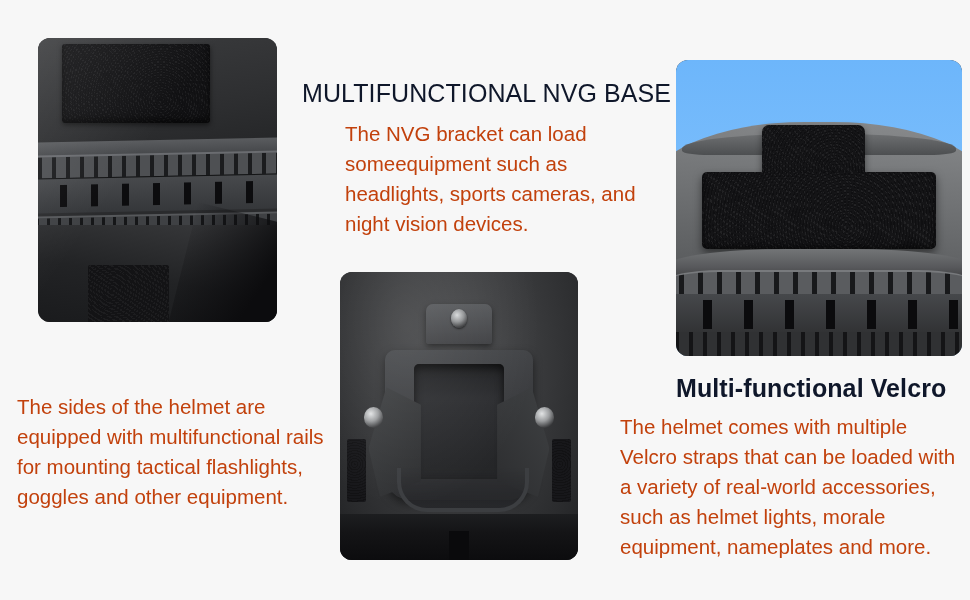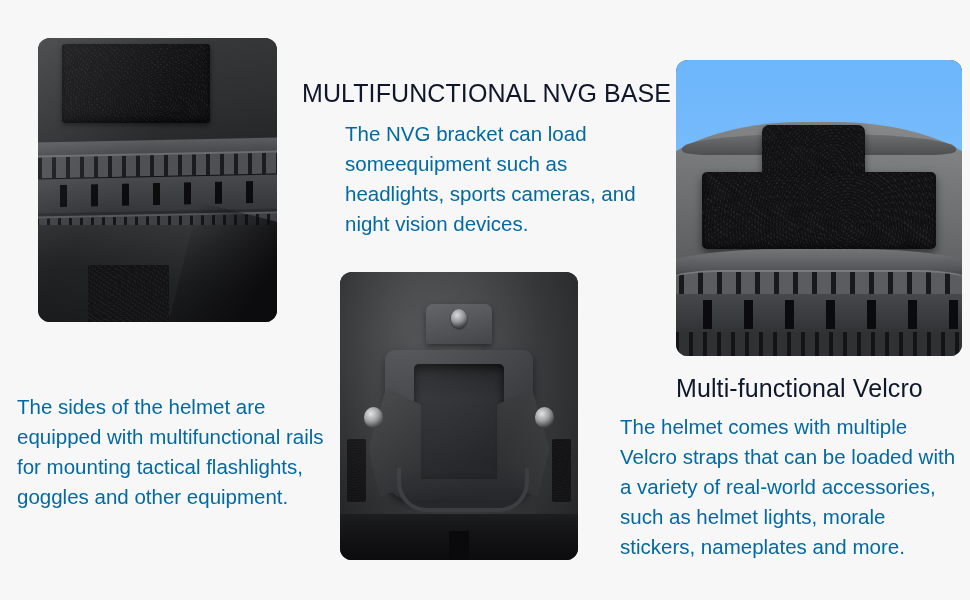--- a/index.html
+++ b/index.html
@@ -258,30 +258,30 @@
     font-size: 25px;
     font-weight: 400;
     letter-spacing: .1px;
     color: #0f172a;
     white-space: nowrap;
   }
   .body {
     position: absolute;
     font-size: 20.5px;
     line-height: 30px;
-    color: #0369a1;
+    color: #c2410c;
   }
 
   #nvg-heading { left: 302px; top: 79px; }
   #nvg-body    { left: 345px; top: 119px; width: 300px; }
 
   #rail-heading { left: 29px; top: 349px; }
   #rail-body    { left: 17px; top: 392px; width: 322px; }
 
-  #velcro-heading { left: 676px; top: 374px; }
+  #velcro-heading { left: 676px; top: 374px; font-weight: bold; }
   #velcro-body    { left: 620px; top: 412px; width: 346px; }
 </style>
 </head>
 <body>
 
 <div class="stage">
 
   <div class="photo" id="panel-rail">
     <div class="layer shellTop"></div>
     <div class="layer velcroTop"></div>
@@ -323,15 +323,15 @@
     <div class="layer slotsR"></div>
     <div class="layer footR"></div>
   </div>
 
   <div class="heading" id="nvg-heading">MULTIFUNCTIONAL NVG BASE</div>
   <div class="body" id="nvg-body">The NVG bracket can load someequipment such as headlights, sports cameras, and night vision devices.</div>
 
   <div class="body" id="rail-body">The sides of the helmet are equipped with multifunctional rails for mounting tactical flashlights, goggles and other equipment.</div>
 
   <div class="heading" id="velcro-heading">Multi-functional Velcro</div>
-  <div class="body" id="velcro-body">The helmet comes with multiple Velcro straps that can be loaded with a variety of real-world accessories, such as helmet lights, morale stickers, nameplates and more.</div>
+  <div class="body" id="velcro-body">The helmet comes with multiple Velcro straps that can be loaded with a variety of real-world accessories, such as helmet lights, morale equipment, nameplates and more.</div>
 
 </div>
 
 </body></html>

